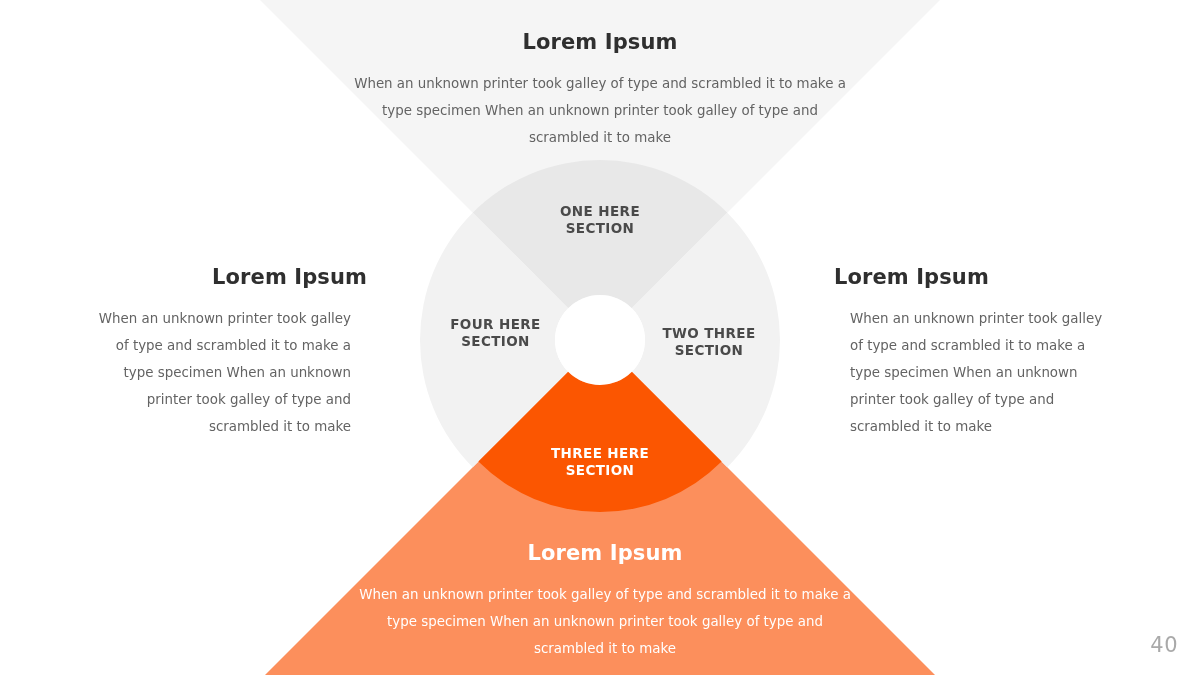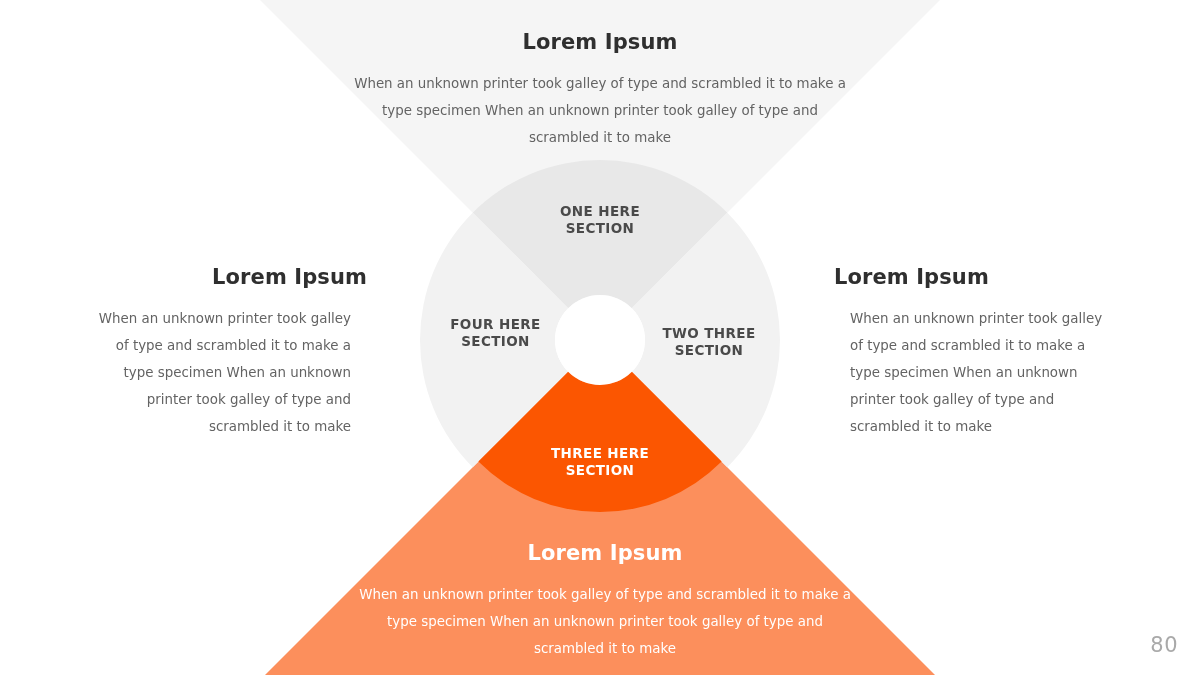--- a/index.html
+++ b/index.html
@@ -116,15 +116,15 @@
   <div class="block block-right">
     <h3>Lorem Ipsum</h3>
     <p>When an unknown printer took galley of type and scrambled it to make a type specimen When an unknown printer took galley of type and scrambled it to make</p>
   </div>
 
   <div class="block block-bottom">
     <h3>Lorem Ipsum</h3>
     <p>When an unknown printer took galley of type and scrambled it to make a type specimen When an unknown printer took galley of type and scrambled it to make</p>
   </div>
 
-  <div class="page-num">80</div>
+  <div class="page-num">40</div>
 
 </div>
 
 </body></html>

